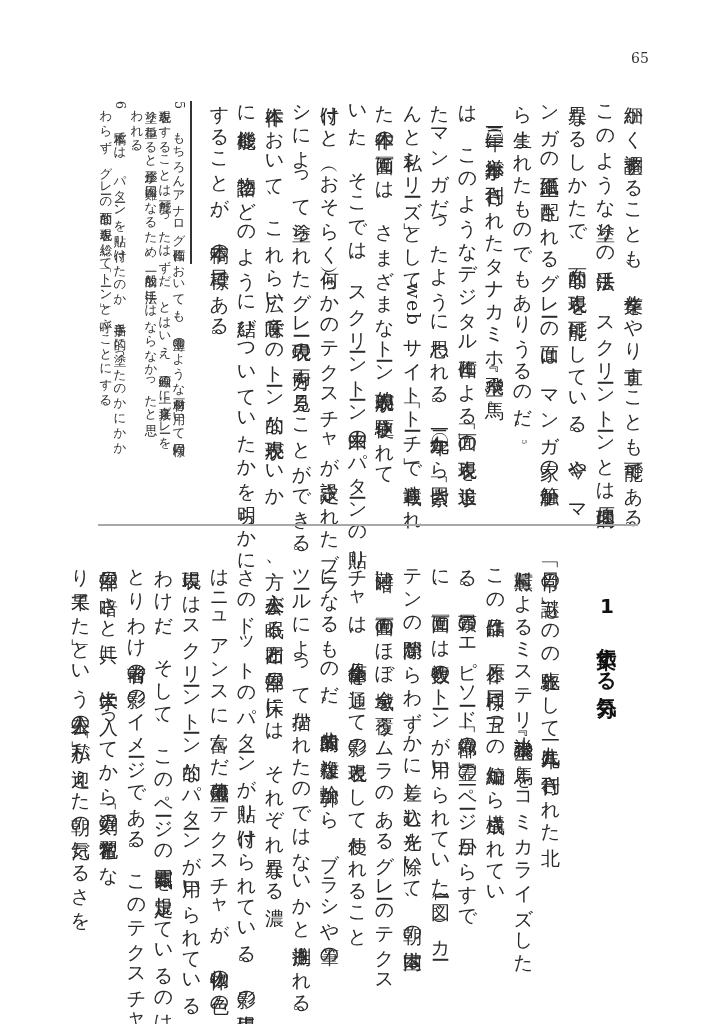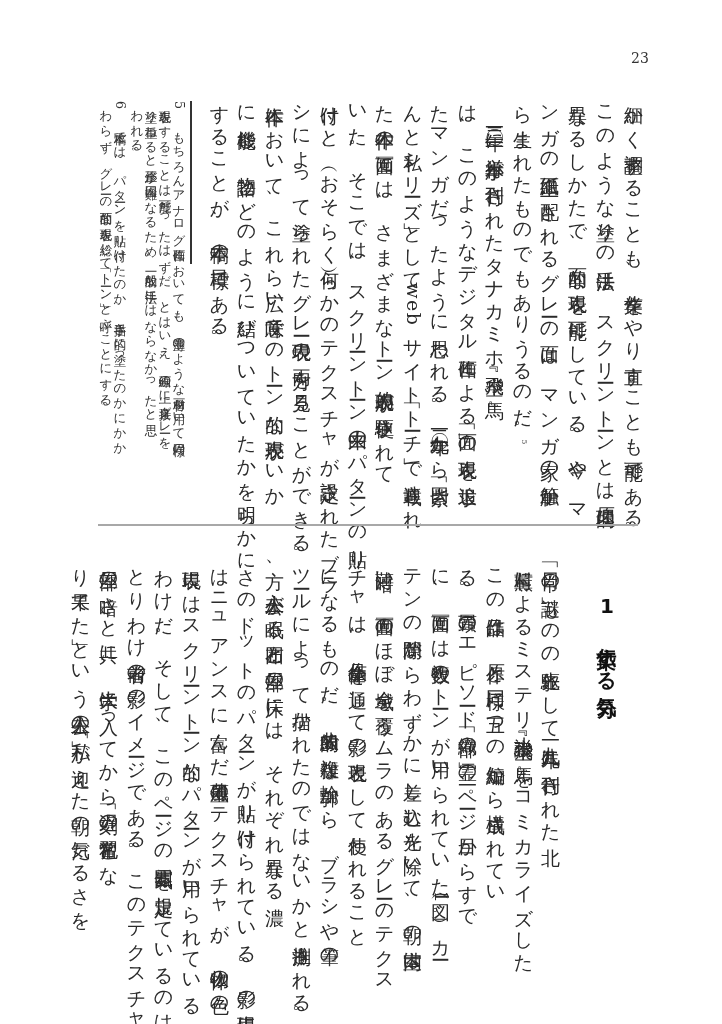--- a/index.html
+++ b/index.html
@@ -16,21 +16,21 @@
   .footnote-rule { position: absolute; left: 203px; top: 101px; width: 2px; height: 163px; background: #333; }
   .divider { position: absolute; left: 98px; top: 524px; width: 540px; height: 1.5px; background: #a8a8a8; }
   .heading { position: absolute; writing-mode: vertical-rl; font-family: "DejaVu Sans", "Liberation Sans", sans-serif;
              font-weight: bold; font-size: 20px; letter-spacing: 1px; color: #111; top: 596px; left: 594px; white-space: nowrap; }
   .heading .num { display: inline-block; margin-bottom: 16px; text-combine-upright: all; }
   .sup { font-size: 8px; color: #666; }
 </style>
 </head>
 <body>
 
-<div class="page-number">23</div>
+<div class="page-number">65</div>
 
 <div class="section-top">
   <div class="col" style="left:620px">細かく調整することも、作業をやり直すことも可能である。</div>
   <div class="col" style="left:592px">このような塗りの手法は、スクリーントーンとは原理的に</div>
   <div class="col" style="left:564px">異なるしかたで、面的な表現を可能にしている。今や、マ</div>
   <div class="col" style="left:536px">ンガの紙面上に配されるグレーの面は、マンガ家の筆触か</div>
   <div class="col" style="left:509px"><span>ら生まれたものでもありうるのだ。</span><span class="sup">5</span></div>
   <div class="col" style="left:481px">　二〇二一年に単行本が刊行されたタナカミホ『空飛ぶ馬』</div>
   <div class="col" style="left:454px">は、このようなデジタル作画による「面」の表現を追求し</div>
   <div class="col" style="left:426px">たマンガだったように思われる。二〇一九年から「円紫さ</div>

